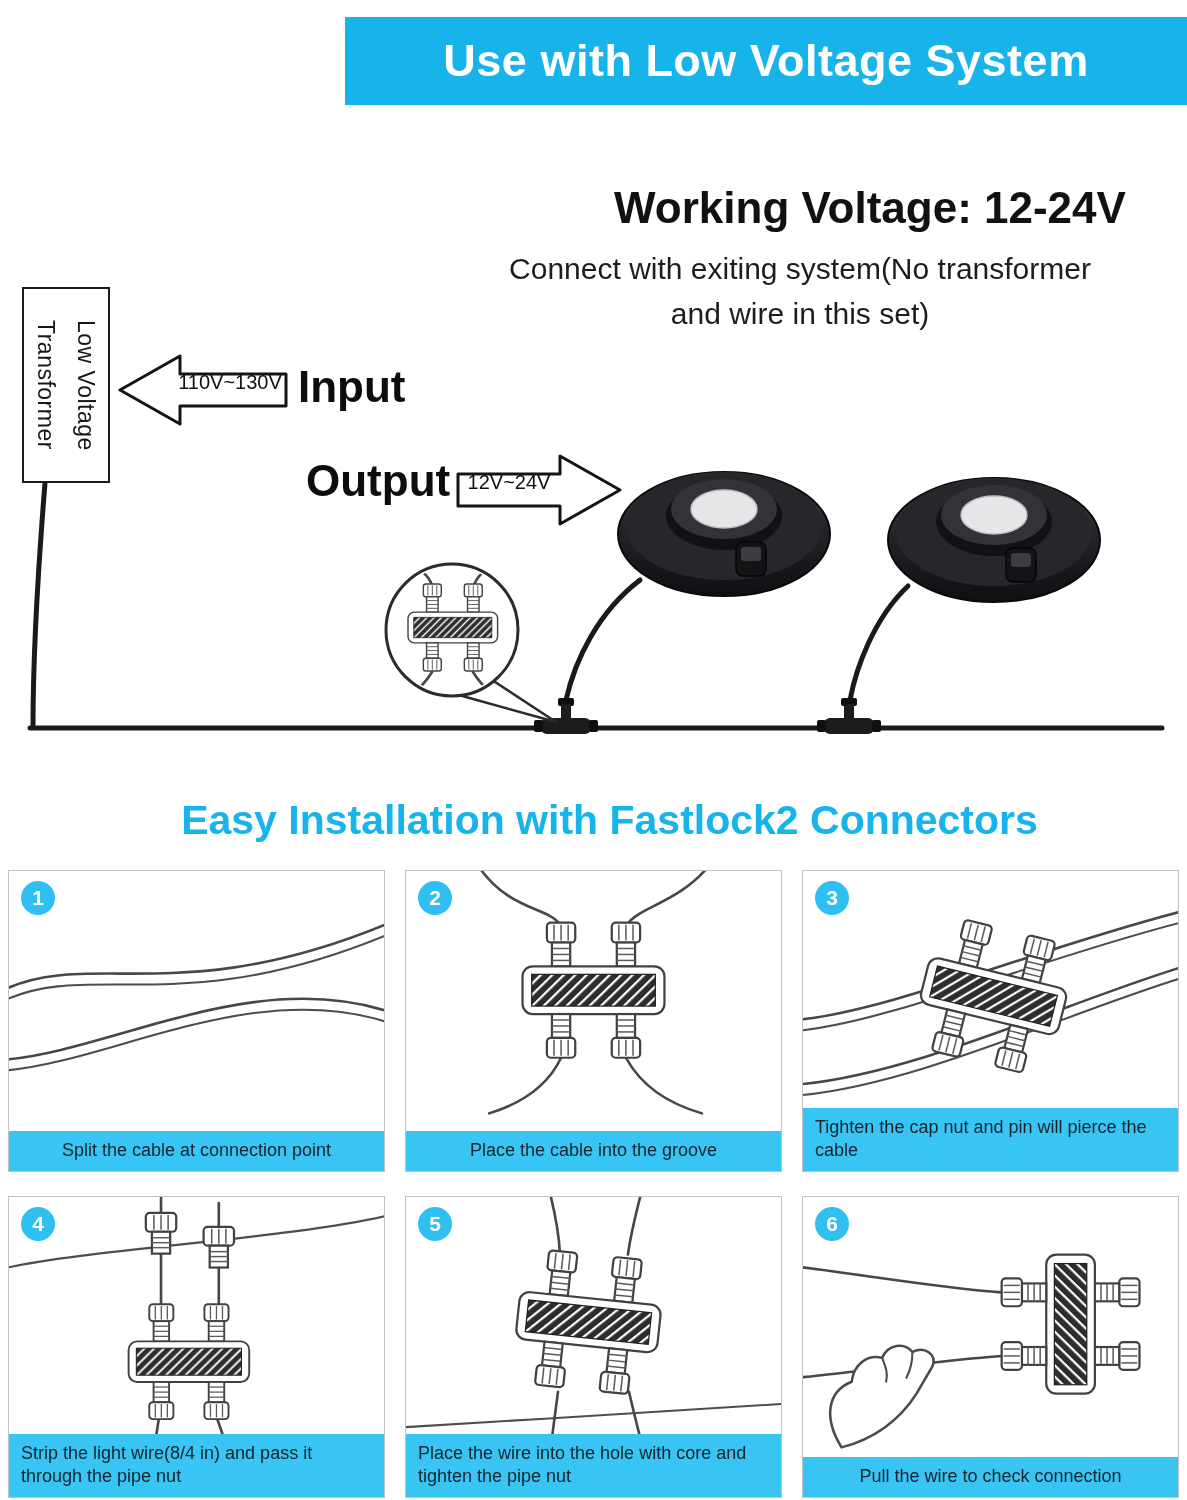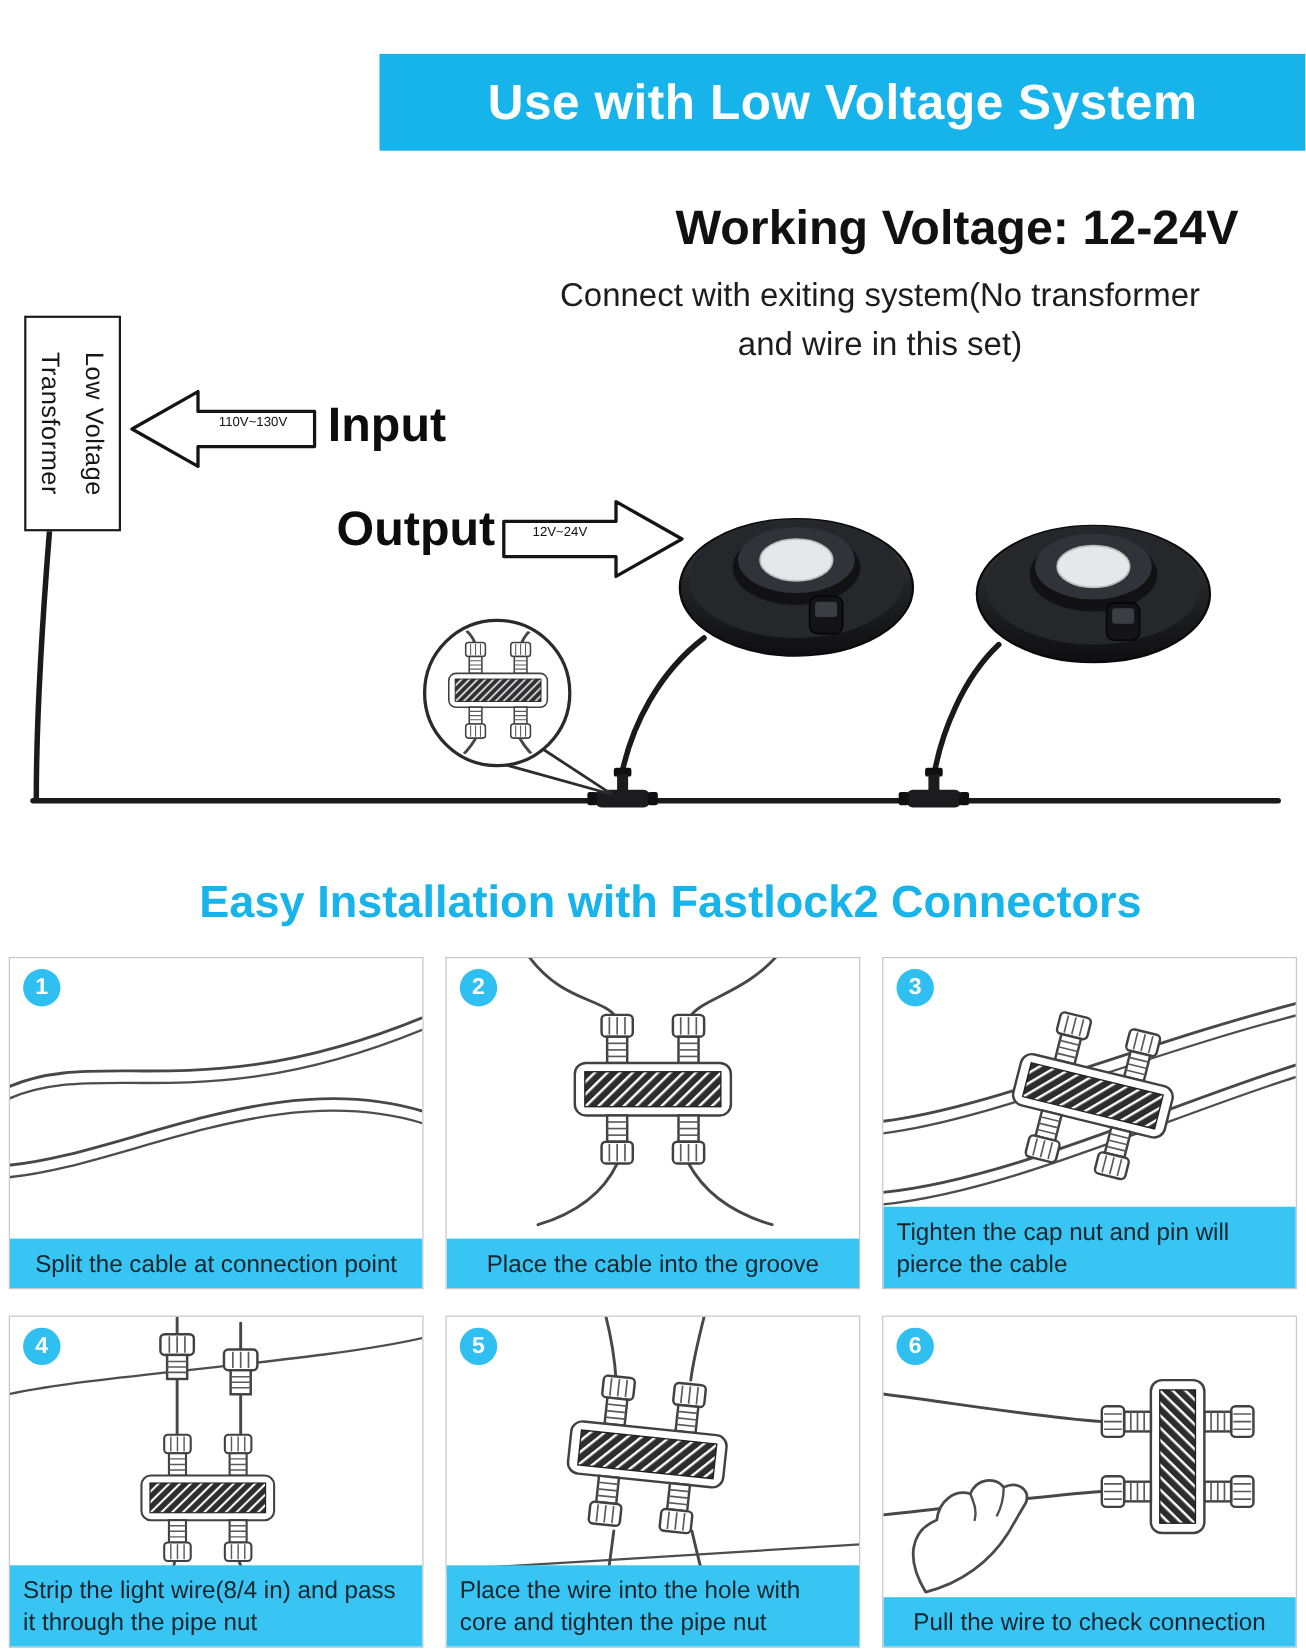--- a/index.html
+++ b/index.html
@@ -2,42 +2,42 @@
 <html style="--accent: #17b3eb; --banner-bg: #17b3eb; --caption-bg: #38c5f3; --badge-bg: #2fbff0;"><head>
 <meta charset="utf-8">
 <style>
   * { box-sizing: border-box; margin: 0; padding: 0; }
   html,body { background:#fff; }
   body { font-family:"Liberation Sans", sans-serif; color:#161616; }
   .page { position:relative; width:1187px; height:1500px; background:#fff; overflow:hidden; margin:0 auto; }
 
   
   .banner { position:absolute; top:17px; left:345px; right:0; height:88px;
-            background:var(--banner-bg,#17b3eb); display:flex; align-items:center; justify-content:center;margin-top:32px; }
+            background:var(--banner-bg,#17b3eb); display:flex; align-items:center; justify-content:center; }
   .banner span { color:#fff; font-size:45px; font-weight:bold; letter-spacing:.5px; }
 
   
   .wv-heading { position:absolute; top:158px; left:553px; width:634px; text-align:center;
                 font-size:44px; font-weight:bold; color:#111;margin-top:25px; }
   .note { position:absolute; top:246px; left:413px; width:774px; text-align:center;
           font-size:30px; line-height:1.5; color:#1d1d1d; }
 
   .hero { position:absolute; top:280px; left:0; width:1187px; height:500px; }
   .hero-svg { position:absolute; inset:0; }
 
   .transformer-box { position:absolute; left:22px; top:7px; width:88px; height:196px;
                      border:2.5px solid #1a1a1a; background:#fff;
                      writing-mode:vertical-rl; text-align:center; font-size:23px; color:#171717;
                      line-height:40px; padding:4px 2px; letter-spacing:.5px; }
   .transformer-box span { display:block; }
 
   .arrow-wrap { position:absolute; }
   .arrow-wrap svg { position:absolute; inset:0; }
   .arrow-text { position:absolute; top:0; bottom:15px; display:flex; align-items:center; justify-content:center;
-                font-size:12px; color:#111; }
+                font-size:20px; color:#111; }
   .input-arrow { left:118px; top:70px; width:170px; height:80px; }
   .input-arrow .arrow-text { left:58px; right:4px; }
   .output-arrow { left:456px; top:170px; width:166px; height:80px; }
   .output-arrow .arrow-text { left:2px; width:102px; }
 
   .flow-label { position:absolute; font-size:44px; font-weight:bold; color:#0d0d0d; }
   .input-label { left:298px; top:82px; }
   .output-label { left:306px; top:176px; }
 
   
@@ -46,21 +46,21 @@
 
   .grid { position:absolute; top:870px; left:8px; width:1171px; display:grid;
           grid-template-columns:repeat(3,1fr); column-gap:20px; row-gap:24px; grid-auto-rows:302px; }
   .panel { position:relative; border:1px solid #c2c2c2; background:#fff; overflow:hidden; }
   .badge { position:absolute; top:10px; left:12px; width:34px; height:34px; border-radius:50%;
            background:var(--badge-bg,#2fbff0); color:#fff; font-size:21px; font-weight:bold;
            display:flex; align-items:center; justify-content:center; z-index:2; }
   .art { position:absolute; inset:0; width:100%; height:100%; z-index:1; }
   .caption { position:absolute; left:0; right:0; bottom:0; z-index:3;
              background:var(--caption-bg,#38c5f3); color:#14242c;
-             font-size:22px; line-height:1.32; padding:8px 12px; }
+             font-size:18px; line-height:1.32; padding:8px 12px; }
   .caption.center { text-align:center; }
 
   
   .fl { fill:#fff; stroke:#414141; stroke-width:2.2; }
   #fastlock line, #pipenut line { stroke:#5a5a5a; stroke-width:1.5; }
   .wire { stroke:#474747; stroke-width:2.6; fill:none; stroke-linecap:round; }
   .wire-thin { stroke:#4d4d4d; stroke-width:2.1; fill:none; stroke-linecap:round; }
   .blackwire { stroke:#1a1a1b; stroke-width:5; fill:none; stroke-linecap:round; }
   .arrow-shape { fill:#fff; stroke:#141414; stroke-width:3; stroke-linejoin:round; }
 </style>

